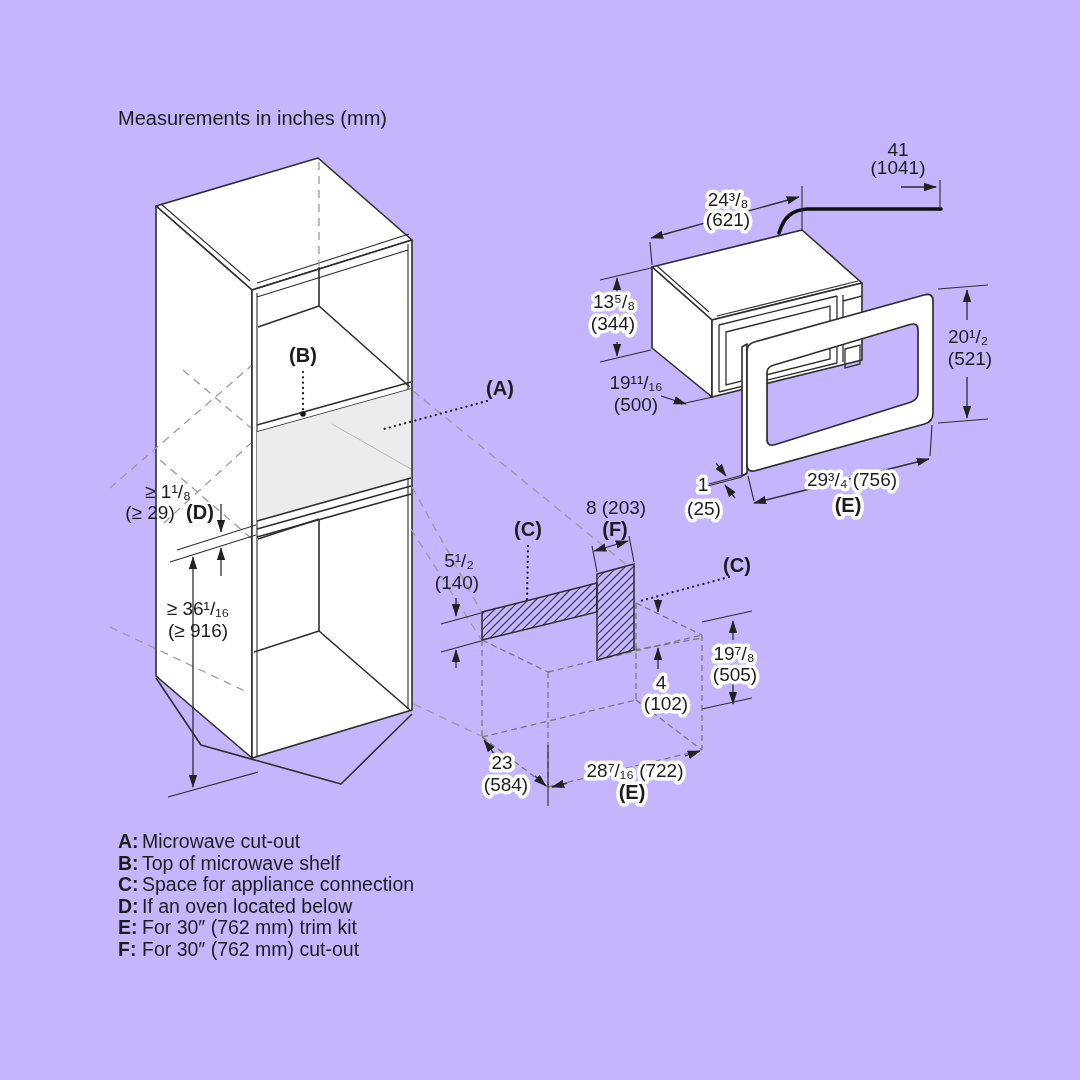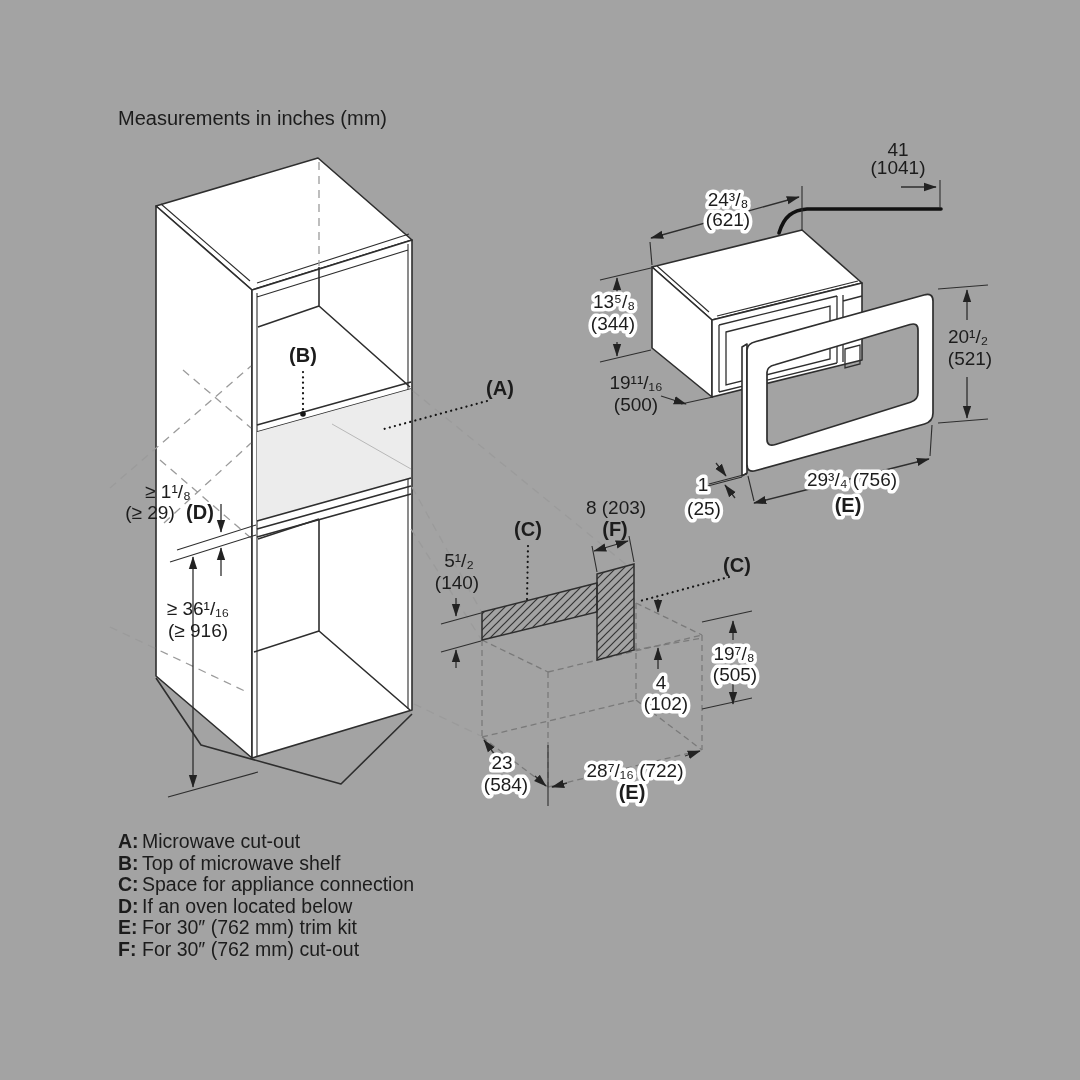--- a/index.html
+++ b/index.html
@@ -1,16 +1,16 @@
 <!DOCTYPE html>
 <html><head>
 <meta charset="utf-8">
 <style>
   html,body{margin:0;padding:0;background:#fff;}
-  #page{position:relative;width:1080px;height:1080px;background:#a3a3a3;overflow:hidden;
+  #page{position:relative;width:1080px;height:1080px;background:#c4b5fd;overflow:hidden;
         font-family:"Liberation Sans","DejaVu Sans",sans-serif;}
   svg{position:absolute;left:0;top:0;}
   text{fill:#1c1c1c;font-family:"Liberation Sans","DejaVu Sans",sans-serif;}
   .t{font-size:19px;}
   .b{font-size:20px;font-weight:bold;}
   .ttl{font-size:20px;}
   .lgk{font-size:19.5px;font-weight:bold;}
   .lgt{font-size:19.5px;}
   .mid{text-anchor:middle;dominant-baseline:middle;}
   .halo{stroke:#ffffff;stroke-width:7px;paint-order:stroke;stroke-linejoin:round;}

